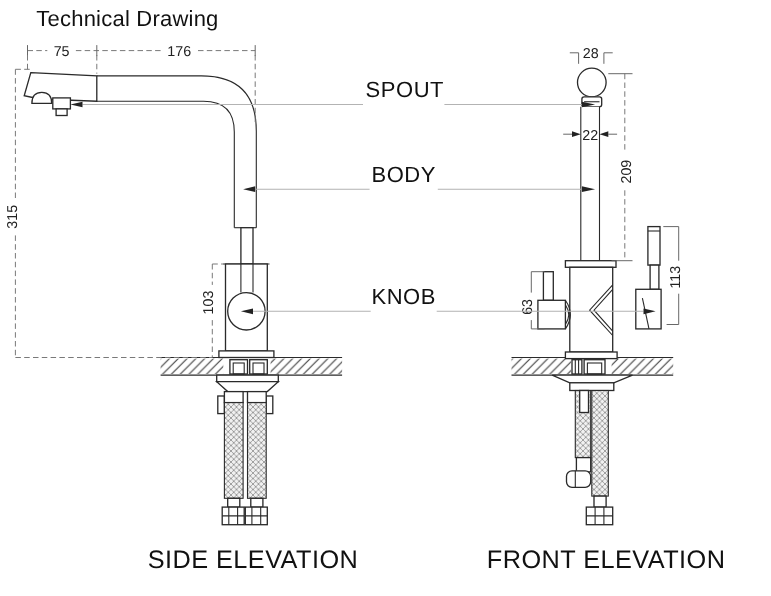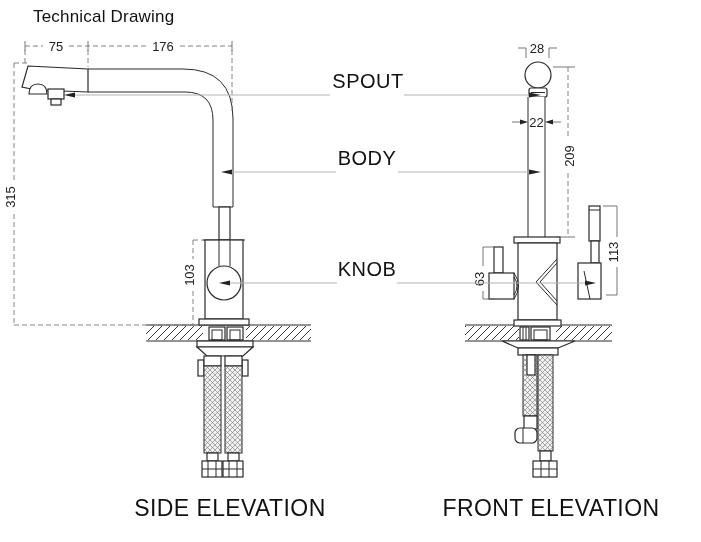--- a/index.html
+++ b/index.html
@@ -5,21 +5,21 @@
   html,body{margin:0;padding:0;background:#ffffff;}
   .canvas{
     position:relative;
     width:701px;height:542px;
     background:#ffffff;
     font-family:"Liberation Sans", sans-serif;
     overflow:hidden;
   }
   .doc-title{
     position:absolute;left:33px;top:7px;
-    font-size:17px;color:#111;letter-spacing:.2px;
+    font-size:20px;color:#111;letter-spacing:.2px;
   }
   svg{position:absolute;left:0;top:0;}
   svg text{font-family:"Liberation Sans", sans-serif;fill:#111;}
   .dimtxt{font-size:13px;fill:#222;}
   .parttxt{font-size:20px;fill:#111;letter-spacing:.5px;}
   .captxt{font-size:23px;fill:#111;letter-spacing:.4px;}
   .outline{stroke:#2a2a2a;stroke-width:1.2;fill:#ffffff;}
   .thin{stroke:#2a2a2a;stroke-width:1;fill:none;}
   .dim{stroke:#666;stroke-width:.9;fill:none;}
   .dimdash{stroke:#777;stroke-width:.9;fill:none;stroke-dasharray:5 3;}

